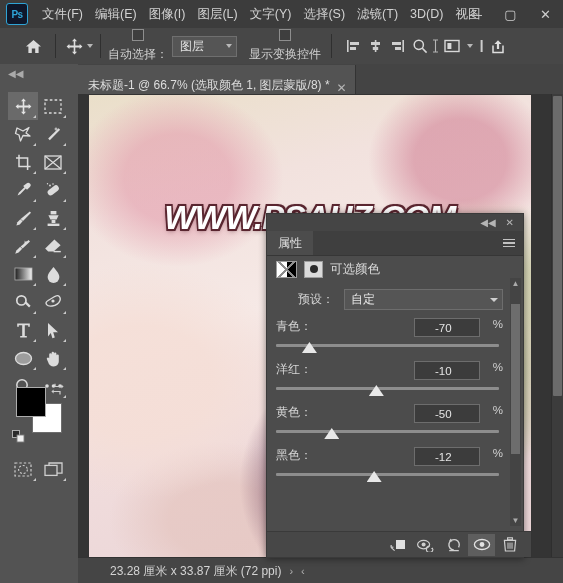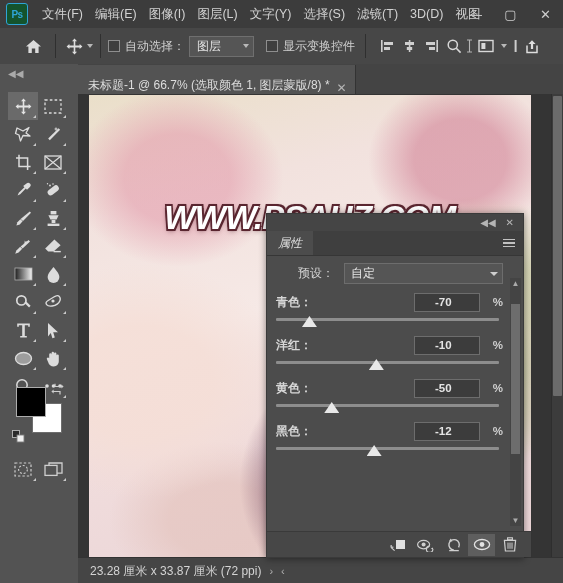--- a/index.html
+++ b/index.html
@@ -9,37 +9,37 @@
     font-family:"Liberation Sans","DejaVu Sans",sans-serif;
     font-size:12px;color:#c8c8c8;
     -webkit-font-smoothing:antialiased;
   }
   #app{position:relative;width:563px;height:583px;overflow:hidden;background:#535353;}
 
   
   .menubar{position:absolute;left:0;top:0;width:563px;height:28px;background:#3c3c3c;
            display:flex;align-items:center;border-bottom:1px solid #2b2b2b;}
   .ps-logo{width:20px;height:20px;margin-left:6px;margin-right:8px;border:1px solid #2fa4d6;
-           border-radius:3px;background:#14532d;color:#2fa4d6;font-size:10px;font-weight:bold;
+           border-radius:3px;background:#0f172a;color:#2fa4d6;font-size:10px;font-weight:bold;
            display:flex;align-items:center;justify-content:center;letter-spacing:-0.5px;flex:0 0 auto;}
   .menu-item{padding:3px 6px;font-size:12.5px;color:#d2d2d2;white-space:nowrap;cursor:default;}
   .wincontrols{position:absolute;right:0;top:0;height:28px;display:flex;align-items:center;}
   .wc{width:35px;height:28px;display:flex;align-items:center;justify-content:center;
       color:#cfcfcf;font-size:13px;}
 
   
   .optionsbar{position:absolute;left:0;top:28px;width:563px;height:36px;background:#474747;
               display:flex;align-items:center;border-bottom:1px solid #333;}
   .ob-home{width:30px;height:28px;display:flex;align-items:center;justify-content:center;margin-left:18px;}
   .ob-sep{width:1px;height:24px;background:#2f2f2f;margin:0 7px;}
   .ob-tool{display:flex;align-items:center;gap:2px;}
   .ob-toolicon{width:22px;height:22px;display:flex;align-items:center;justify-content:center;}
   .caret{width:0;height:0;border-left:3.5px solid transparent;border-right:3.5px solid transparent;
          border-top:4px solid #b8b8b8;display:inline-block;}
-  .ob-chk{display:flex;align-items:center;gap:5px;font-size:12px;color:#cfcfcf;white-space:nowrap;}
+  .ob-chk{display:flex;align-items:center;gap:5px;font-size:12px;color:#cfcfcf;white-space:nowrap;flex-direction:column;}
   .cbox{width:10px;height:10px;border:1px solid #8e8e8e;background:#3e3e3e;display:inline-block;}
   .ob-select{display:flex;align-items:center;justify-content:space-between;gap:6px;
              background:#555;border:1px solid #6f6f6f;height:19px;padding:0 4px 0 7px;min-width:52px;
              font-size:12px;color:#e2e2e2;}
   .ob-icons{display:flex;align-items:center;gap:1px;margin-left:4px;}
   .ob-ic{width:21px;height:22px;display:flex;align-items:center;justify-content:center;}
 
   
   .leftstrip{position:absolute;left:0;top:64px;width:78px;height:519px;background:#535353;}
   .collapse-row{height:18px;display:flex;align-items:center;padding-left:8px;color:#aaa;font-size:10px;}
@@ -99,33 +99,33 @@
         -1.6px -1.6px 0 #5a2630, 1.6px -1.6px 0 #5a2630,
         -1.6px  1.6px 0 #5a2630, 1.6px  1.6px 0 #5a2630,
          0 0 3px rgba(90,38,48,.85), 0 2px 5px rgba(60,20,30,.5);
      white-space:nowrap;}
   .canvas-vscroll{position:absolute;right:0;top:0;width:11px;height:463px;background:#3c3c3c;border-left:1px solid #2e2e2e;}
   .canvas-vthumb{position:absolute;right:1px;top:2px;width:9px;height:300px;background:#6b6b6b;border-radius:1px;}
 
   
   .statusbar{position:absolute;left:78px;top:557px;width:485px;height:26px;background:#454545;
              display:flex;align-items:center;border-top:1px solid #333;font-size:12px;color:#d4d4d4;}
-  .sb-txt{margin-left:12px;}
+  .sb-txt{margin-left:32px;}
   .sb-arrow{margin-left:8px;color:#b0b0b0;font-size:11px;}
 
   
   .props{position:absolute;left:266px;top:213px;width:256px;height:343px;background:#4c4c4c;
          border:1px solid #3a3a3a;box-shadow:0 1px 7px rgba(0,0,0,.45);}
   .props-tophdr{height:17px;background:#454545;display:flex;align-items:center;justify-content:flex-end;gap:10px;
                 padding-right:9px;}
   .props-tophdr .ctl{color:#b5b5b5;font-size:10px;line-height:1;}
   .props-tabrow{height:24px;background:#3f3f3f;display:flex;align-items:center;
                 border-bottom:1px solid #363636;}
   .props-tab{height:24px;padding:0 11px;display:flex;align-items:center;background:#4c4c4c;
-             font-size:12px;color:#e0e0e0;font-style:italic;}
+             font-size:12px;color:#e0e0e0;}
   .props-burger{margin-left:auto;margin-right:8px;display:flex;flex-direction:column;gap:2px;}
   .props-burger i{display:block;width:12px;height:1.5px;background:#c2c2c2;}
   .props-title{height:26px;display:flex;align-items:center;gap:7px;padding-left:9px;font-size:12.5px;color:#dcdcdc;}
   .adj-icon{width:19px;height:15px;background:linear-gradient(90deg,#fff 0 50%,#000 50% 100%);
             border:1px solid #9d9d9d;position:relative;}
   .adj-icon:after{content:"";position:absolute;left:0;top:0;width:100%;height:100%;
             background:linear-gradient(45deg,transparent 47%,#8d8d8d 47% 53%,transparent 53%),
                        linear-gradient(-45deg,transparent 47%,#8d8d8d 47% 53%,transparent 53%);}
   .mask-icon{width:17px;height:15px;background:#dadada;border:1px solid #9d9d9d;
              display:flex;align-items:center;justify-content:center;}
@@ -134,21 +134,21 @@
   .row{display:flex;align-items:center;height:23px;margin-bottom:2px;margin-left:22px;}
   .row .lbl{width:46px;font-size:12px;color:#d4d4d4;flex:0 0 auto;}
   .sel{flex:1;height:19px;background:#555;border:1px solid #6d6d6d;display:flex;align-items:center;
        justify-content:space-between;padding:0 4px 0 6px;font-size:12px;color:#e6e6e6;}
   .sel.focus{border:1px solid #3f7fd0;box-shadow:0 0 0 1px #3f7fd0 inset;}
   .sel .swatch{width:14px;height:13px;background:#fff;border:1px solid #999;margin-right:5px;flex:0 0 auto;}
   .sel .left{display:flex;align-items:center;overflow:hidden;white-space:nowrap;}
   .caret-d{width:0;height:0;border-left:4px solid transparent;border-right:4px solid transparent;
            border-top:4px solid #cfcfcf;}
   .sliderblock{margin-top:7px;}
-  .sl-top{display:flex;align-items:center;height:20px;font-weight:bold;}
+  .sl-top{display:flex;height:20px;}
   .sl-top .lbl{width:58px;font-size:12px;color:#d6d6d6;}
   .sl-spacer{flex:1;}
   .numbox{width:44px;height:17px;background:#3c3c3c;border:1px solid #6d6d6d;color:#e4e4e4;
           font-size:11.5px;display:flex;align-items:center;padding-left:20px;}
   .pct{width:18px;text-align:right;font-size:11.5px;color:#d0d0d0;margin-left:5px;}
   .track{position:relative;height:13px;margin-top:3px;margin-right:4px;}
   .track .bar{position:absolute;left:0;top:3px;width:100%;height:3px;background:#8d8d8d;border-radius:1px;}
   .track .knob{position:absolute;top:1px;width:15px;height:11px;margin-left:-7.5px;
      background:#e8e8e8;clip-path:polygon(50% 0,100% 100%,0 100%);filter:drop-shadow(0 1px 1px rgba(0,0,0,.45));}
   .props-scroll{position:absolute;right:2px;top:64px;width:11px;height:248px;background:#444;}
@@ -504,20 +504,27 @@
 
     <div class="props-tabrow">
       <div class="props-tab">属性</div>
       <div class="props-burger">
           <i></i>
           <i></i>
           <i></i>
         </div>
     </div>
 
+    <div class="props-title">
+      <span class="adj-icon"></span>
+      <span class="mask-icon">
+          <b></b>
+        </span>
+      <span>可选颜色</span>
+    </div>
 
     <div class="props-body">
 
       <div class="row">
         <span class="lbl">预设：</span>
         <span class="sel">
           <span class="left">
               <span>自定</span>
             </span>
           <span class="caret-d"></span>

